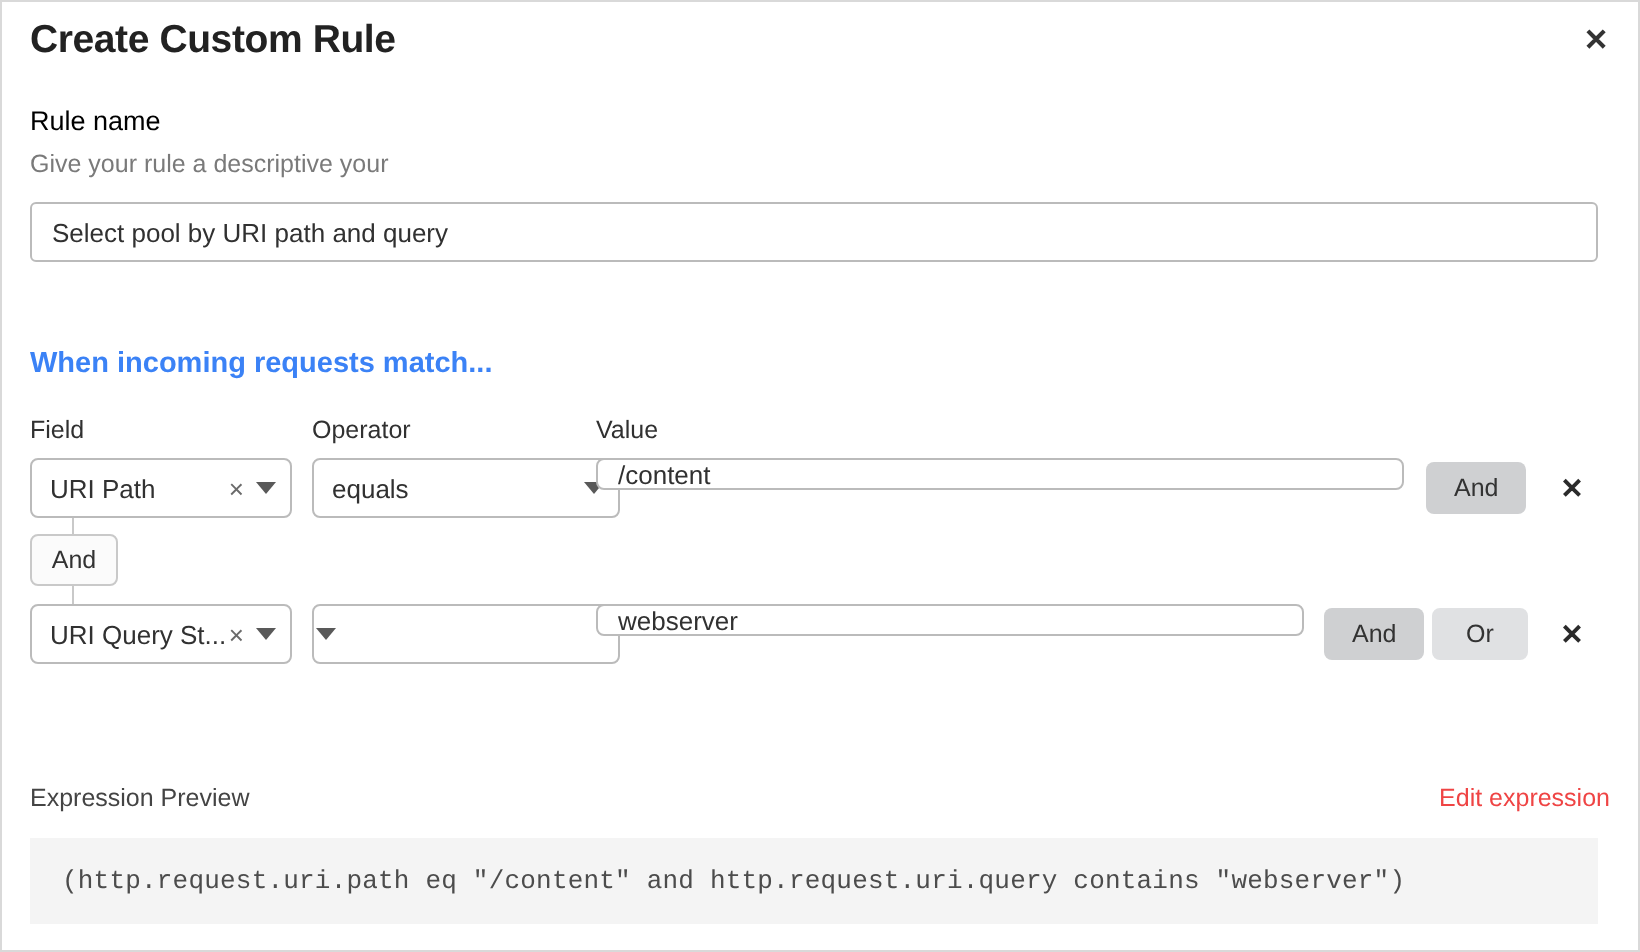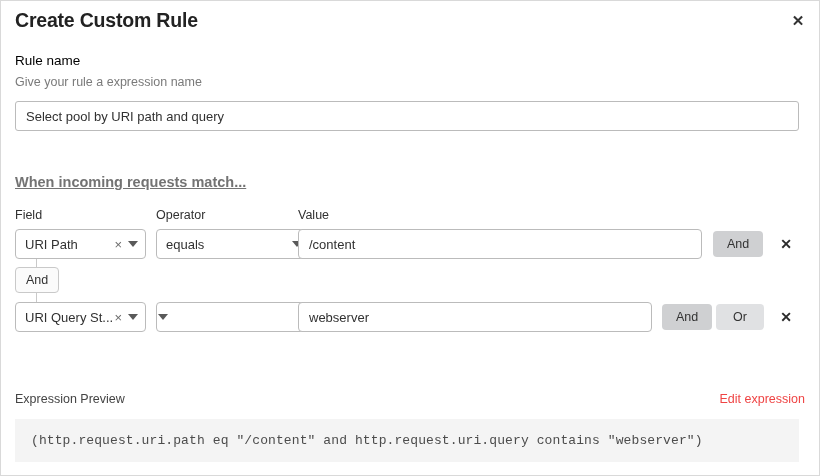--- a/index.html
+++ b/index.html
@@ -70,22 +70,21 @@
     padding: 0 10px;
     outline: none;
   }
 
   
   .section-heading {
     position: absolute;
     left: 14px; top: 173px;
     font-size: 14.5px;
     font-weight: bold;
-    color: #737373;
-    text-decoration: underline;
+    color: #3b82f6;
   }
 
   
   .col-head {
     position: absolute;
     top: 207px;
     font-size: 12.5px;
     color: #313131;
   }
   .col-head.field { left: 14px; }
@@ -135,21 +134,21 @@
   .caret-tri {
     width: 0; height: 0;
     border-left: 5px solid transparent;
     border-right: 5px solid transparent;
     border-top: 6px solid #595959;
   }
 
   .value-input {
     position: absolute;
     left: 297px;
-    height: 30px;
+    height: 16px;
     border: 1px solid #bbbbbb;
     border-radius: 4px;
     background: #ffffff;
     font-family: "Liberation Sans", sans-serif;
     font-size: 13px;
     color: #313131;
     padding: 0 10px;
     outline: none;
   }
   .value-input.v1 { width: 404px; }
@@ -254,21 +253,21 @@
 </style>
 </head>
 <body>
 
 <div class="dialog">
 
   <div class="dlg-title">Create Custom Rule</div>
   <button class="close-btn">✕</button>
 
   <div class="rule-name-label">Rule name</div>
-  <div class="rule-name-help">Give your rule a expression name</div>
+  <div class="rule-name-help">Give your rule a descriptive your</div>
   <input class="rule-name-input" type="text" value="Select pool by URI path and query" style="">
 
   <div class="section-heading">When incoming requests match...</div>
 
   <div class="col-head field">Field</div>
   <div class="col-head operator">Operator</div>
   <div class="col-head value">Value</div>
 
   <div class="cond-row row1">
     <div class="select-box field-sel">

